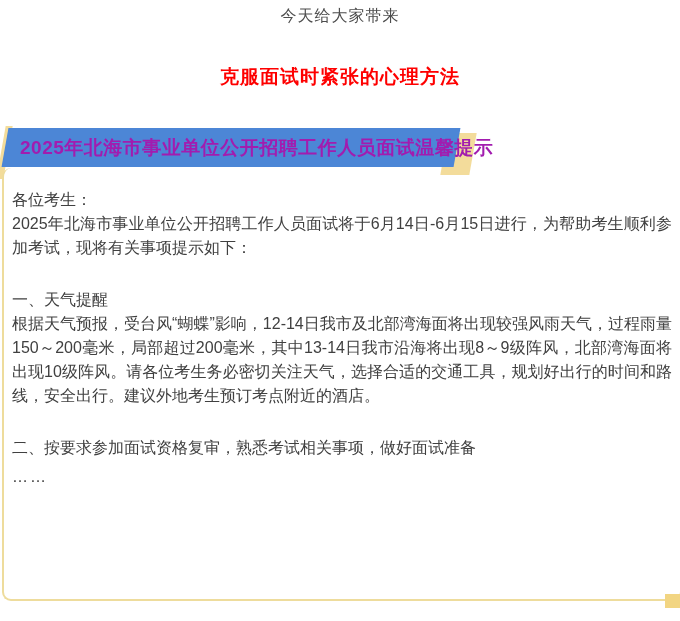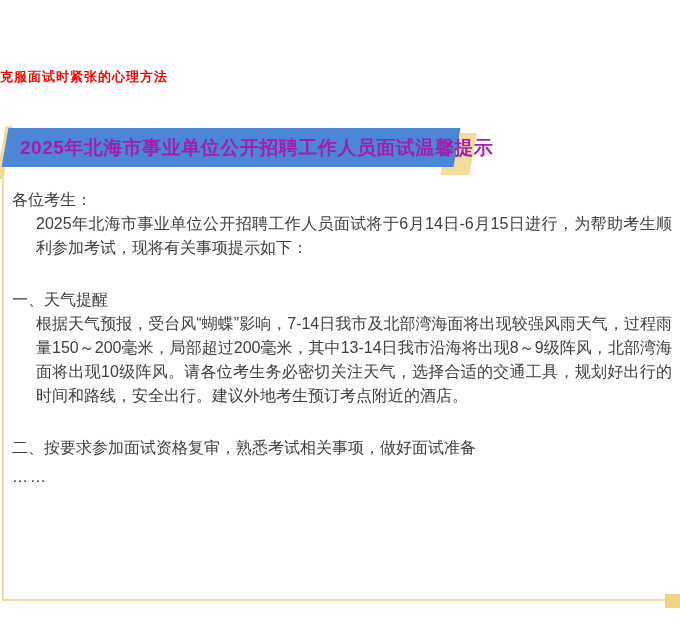--- a/index.html
+++ b/index.html
@@ -21,22 +21,22 @@
     color:#4d4d4d;
   }
   .top-line2 {
     position:absolute; top:33px; left:0; width:100%;
     text-align:center;
     font-size:19px; line-height:23px; font-weight:bold; letter-spacing:1px;
     color:#fe0000;
   }
   .top-line3 {
     position:absolute; top:65px; left:0; width:100%;
-    text-align:left;
-    font-size:13px; line-height:23px; font-weight:bold; letter-spacing:1px;
+    text-align:center;
+    font-size:19px; line-height:23px; font-weight:bold; letter-spacing:1px;
     color:#fe0000;
     font-family:Liberation Serif, serif;
   }
   
   .banner-accent-left {
     position:absolute; left:1px; top:126px;
     width:7px; height:53px;
     background:#f3dc9b;
     transform:skewX(-10deg);
   }
@@ -63,48 +63,50 @@
   .notice-box {
     position:absolute; left:2px; top:168px;
     width:678px; height:433px;
     border-left:2px solid #eedc9c;
     border-bottom:2px solid #eedc9c;
     padding:20px 8px 0 8px;
     font-size:16px; line-height:24px;
     color:#404040;
     text-align:justify;
     word-break:break-all;
+    border-radius:9px;
   }
   .notice-box p { margin:0; }
-  .notice-box p.gap-after { margin-bottom:28px;margin-left:24px; }
+  .notice-box p.gap-after { margin-bottom:28px; }
   .notice-box p.ellipsis-line { margin-top:5px; letter-spacing:2px; }
   .accent-square {
     position:absolute; right:0; top:594px;
     width:15px; height:14px;
     background:#f2d582;
   }
 </style>
 </head>
 <body>
 
 <div class="page">
 
+  <div class="top-line1">今天给大家带来</div>
   <div class="top-line3">克服面试时紧张的心理方法</div>
 
   <div class="banner-accent-left"></div>
   <div class="banner-accent-right"></div>
   <div class="banner-bg"></div>
   <div class="banner-title">2025年北海市事业单位公开招聘工作人员面试温馨提示</div>
 
   <div class="notice-box">
     <p>各位考生：</p>
     <p class="gap-after">2025年北海市事业单位公开招聘工作人员面试将于6月14日-6月15日进行，为帮助考生顺利参加考试，现将有关事项提示如下：</p>
 
     <p>一、天气提醒</p>
-    <p class="gap-after">根据天气预报，受台风“蝴蝶”影响，7-14日我市及北部湾海面将出现较强风雨天气，过程雨量150～200毫米，局部超过200毫米，其中13-14日我市沿海将出现8～9级阵风，北部湾海面将出现10级阵风。请各位考生务必密切关注天气，选择合适的交通工具，规划好出行的时间和路线，安全出行。建议外地考生预订考点附近的酒店。</p>
+    <p class="gap-after">根据天气预报，受台风“蝴蝶”影响，12-14日我市及北部湾海面将出现较强风雨天气，过程雨量150～200毫米，局部超过200毫米，其中13-14日我市沿海将出现8～9级阵风，北部湾海面将出现10级阵风。请各位考生务必密切关注天气，选择合适的交通工具，规划好出行的时间和路线，安全出行。建议外地考生预订考点附近的酒店。</p>
 
     <p>二、按要求参加面试资格复审，熟悉考试相关事项，做好面试准备</p>
 
     <p class="ellipsis-line">……</p>
   </div>
 
   <div class="accent-square"></div>
 
 </div>
 

